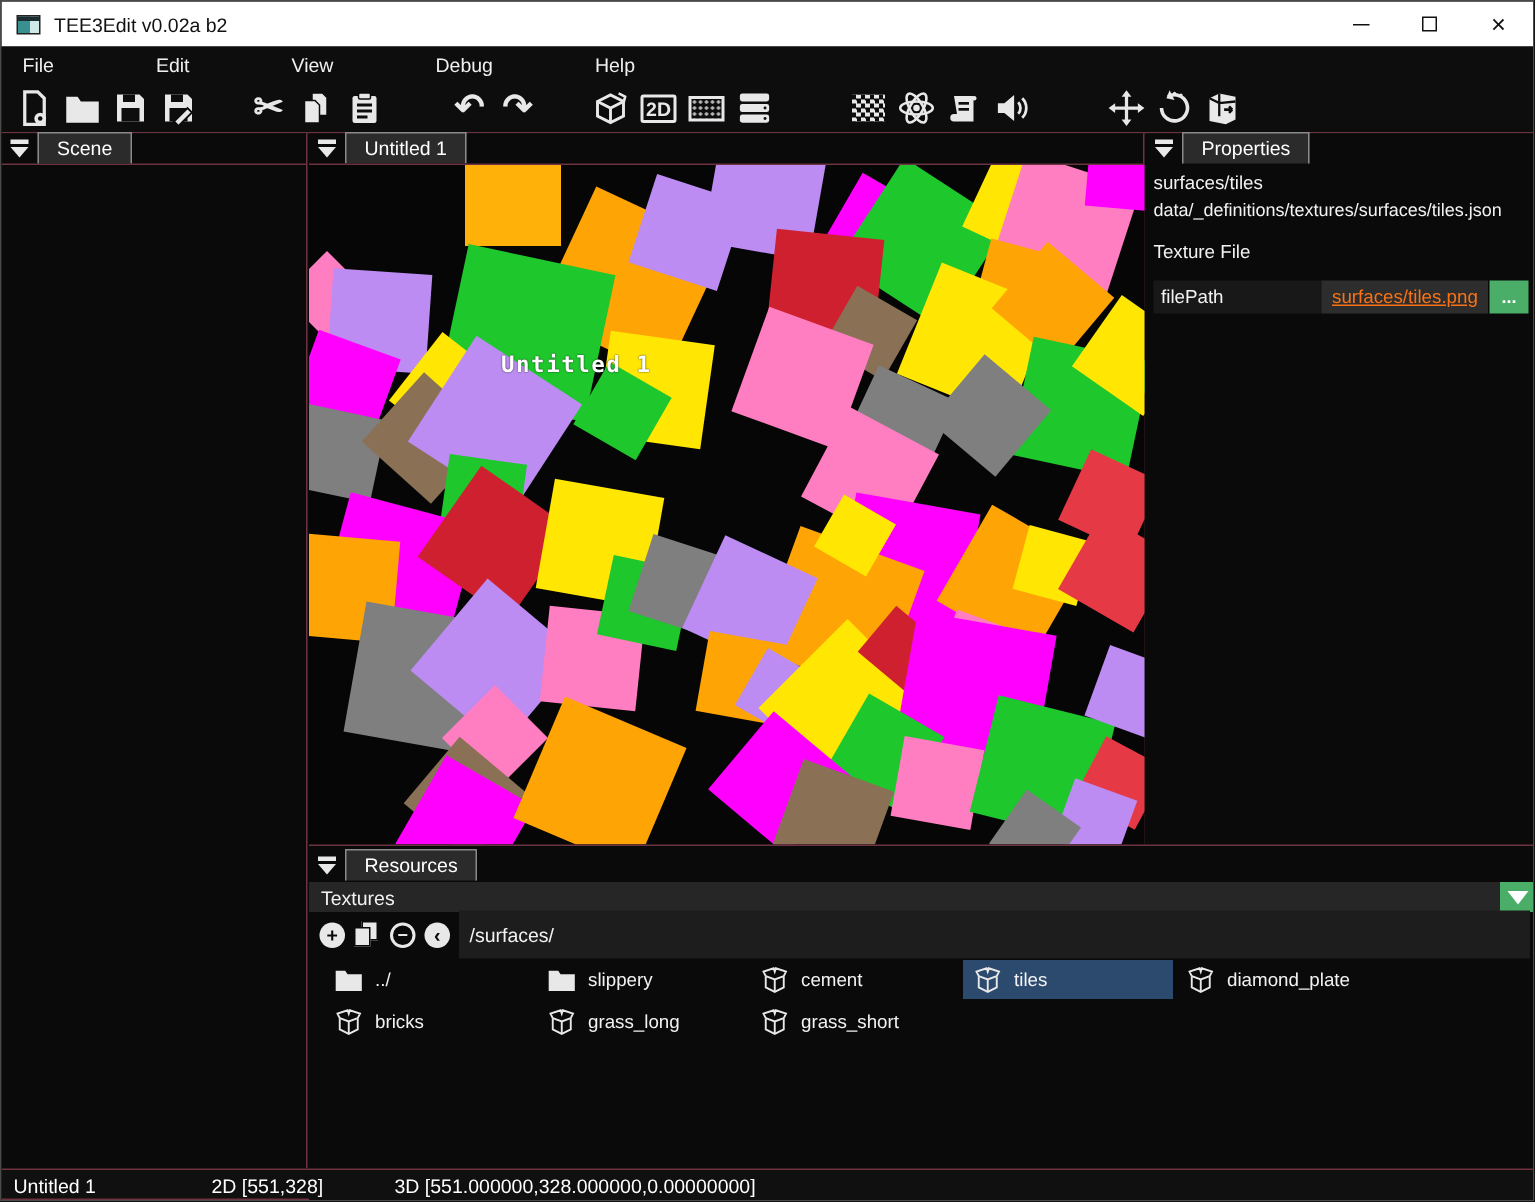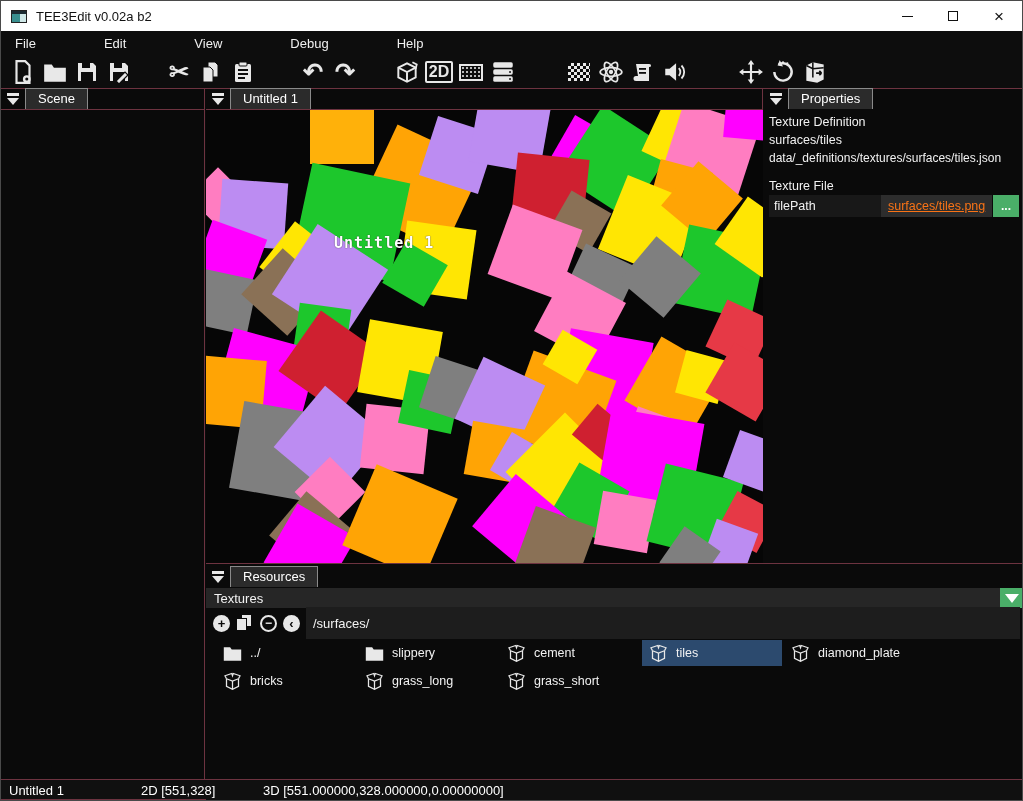--- a/index.html
+++ b/index.html
@@ -21,21 +21,21 @@
   .glyph-close { font-size:17px; line-height:1; }
   
   #menubar { position:absolute; left:0; top:30px; width:100%; height:25px; background:#0d0d0d; display:flex; align-items:center; padding-left:4px;gap:48px; }
   .menu-item { color:#f0f0f0; font-size:13px; padding:3px 10px; }
   
   #toolbar { position:absolute; left:0; top:55px; width:100%; height:33px; background:#0d0d0d; display:flex; align-items:center; border-bottom:1px solid #6d3340; }
   .tgroup { display:flex; align-items:center; }
   .tbtn { width:32px; height:30px; display:flex; align-items:center; justify-content:center; color:#e8e8e8; }
   .tbtn svg { display:block; }
   .uglyph { font-size:24px; font-weight:bold; line-height:1; }
-  .icon2d { border:2px solid #e8e8e8; border-radius:2px; padding:0 2px; font-size:16px; font-weight:bold; }
+  .icon2d { border:2px solid #e8e8e8; border-radius:2px; padding:0 2px; font-size:13px; font-weight:bold; }
   .checker { width:22px; height:18px; background:repeating-conic-gradient(#e8e8e8 0% 25%, transparent 0% 50%) 0 0 / 6px 6px; }
   .dotrect { width:24px; height:17px; border:2px solid #e8e8e8; background:radial-gradient(#bbb 1px, transparent 1.2px) 0 0/4px 4px; }
   
   .panel { position:absolute; background:#0a0a0a; }
   #scene-panel  { left:0;   top:88px; width:204px; height:690px; border-right:1px solid #6d3340; }
   #center-panel { left:205px; top:88px; width:557px; height:474px; border-right:1px solid #6d3340; }
   #properties-panel { left:763px; top:88px; width:260px; height:474px; }
   #resources-panel  { left:205px; top:562px; width:818px; height:216px; border-top:1px solid #6d3340; }
   .tabbar { height:20px; display:flex; align-items:flex-end; background:#0a0a0a;text-align:right; }
   .collapse-btn { width:24px; height:20px; display:flex; flex-direction:column; align-items:center; justify-content:center; gap:2px; }
@@ -43,21 +43,21 @@
   .collapse-btn .tri { width:0; height:0; border-left:6px solid transparent; border-right:6px solid transparent; border-top:7px solid #e8e8e8; }
   .tab { background:#2b2b2b; border:1px solid #8a8a8a; border-bottom:none; color:#fff; font-size:13px; padding:2px 12px 3px 12px; }
   
   #viewport { position:relative; width:557px; height:454px; background:#060606; overflow:hidden; border-top:1px solid #6d3340; }
   .sq { position:absolute; }
   #vp-watermark { position:absolute; left:128px; top:124px; z-index:5; color:#fff; font-family:"DejaVu Sans Mono", monospace; font-weight:bold; font-size:15px; letter-spacing:1px; text-shadow:0 0 1px #000; }
   #scene-body { height:669px; border-top:1px solid #6d3340; }
   
   #prop-body { padding:4px 5px 0 5px; color:#f2f2f2; font-size:12.5px; }
   #prop-body .line { line-height:18px; white-space:nowrap; }
-  .prop-row { height:22px; display:flex; }
+  .prop-row { margin-top:10px; height:22px; display:flex; }
   .prop-key { width:112px; background:#181818; color:#f2f2f2; display:flex; align-items:center; padding-left:5px; }
   .prop-val { flex:1; background:#2d2d2d; color:#f97316; display:flex; align-items:center; padding-left:7px;text-decoration:underline; }
   .prop-browse { width:26px; background:#4aae68; color:#fff; display:flex; align-items:center; justify-content:center; font-size:12px; font-weight:bold; margin-left:1px; }
   
   #res-tabbar { margin-top:3px; }
   #res-category-row { margin-top:1px; height:20px; background:#262626; display:flex; align-items:center; color:#f2f2f2; font-size:13px; }
   #res-category-row .cat-label { padding-left:8px; flex:1; }
   .green-dd { width:24px; height:20px; background:#4aae68; display:flex; align-items:center; justify-content:center; }
   .green-dd .tri { width:0; height:0; border-left:7px solid transparent; border-right:7px solid transparent; border-top:9px solid #fff; }
   #res-toolbar { height:26px; display:flex; align-items:center; padding-left:7px; gap:6px; margin-top:2px; }
@@ -342,21 +342,20 @@
 
   <div id="properties-panel" class="panel">
     <div class="tabbar">
       <div class="collapse-btn">
           <span class="bar"></span>
           <span class="tri"></span>
         </div>
       <div class="tab">Properties</div>
     </div>
     <div id="prop-body">
-      <div class="line">Texture Definition</div>
       <div class="line">surfaces/tiles</div>
       <div class="line" style="font-size:12px;">data/_definitions/textures/surfaces/tiles.json</div>
       <div class="line" style="margin-top:10px;">Texture File</div>
       <div class="prop-row">
         <div class="prop-key">filePath</div>
         <div class="prop-val">surfaces/tiles.png</div>
         <div class="prop-browse">...</div>
       </div>
     </div>
   </div>

